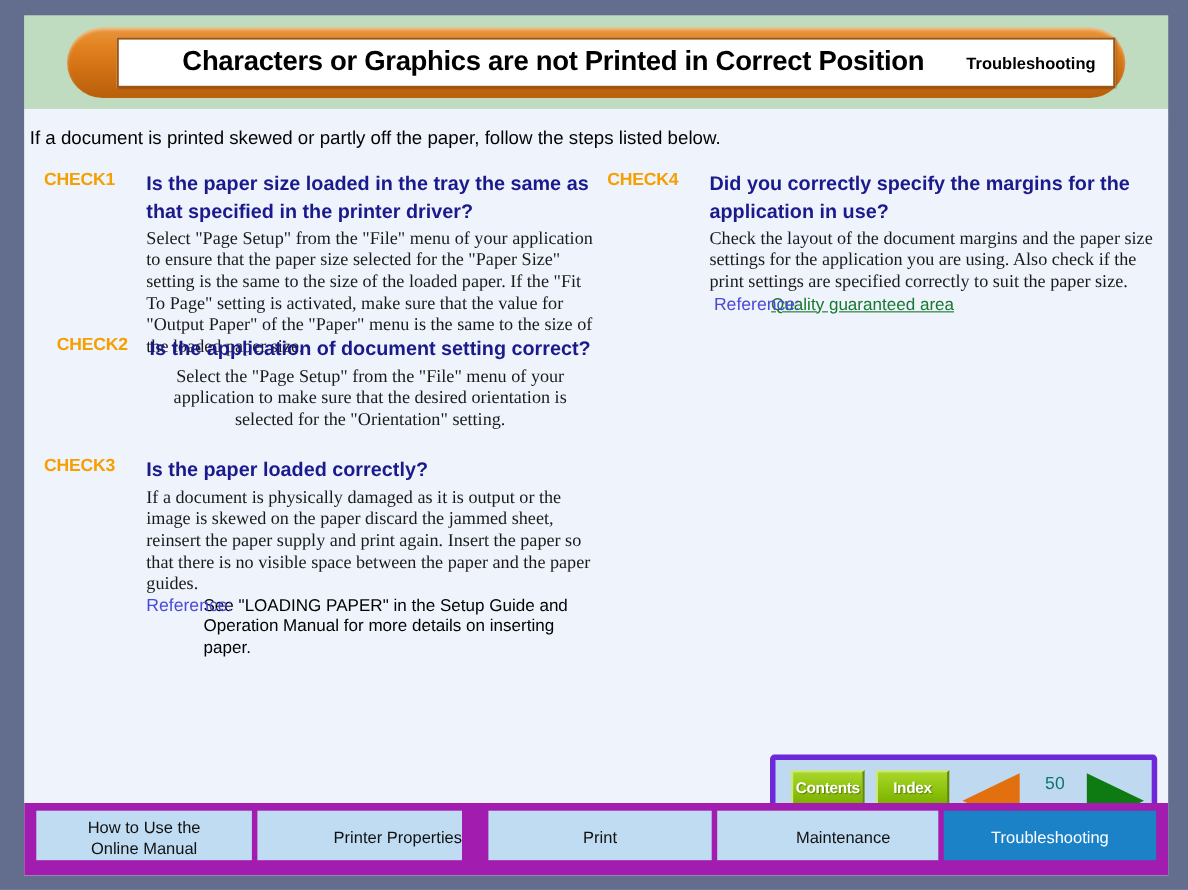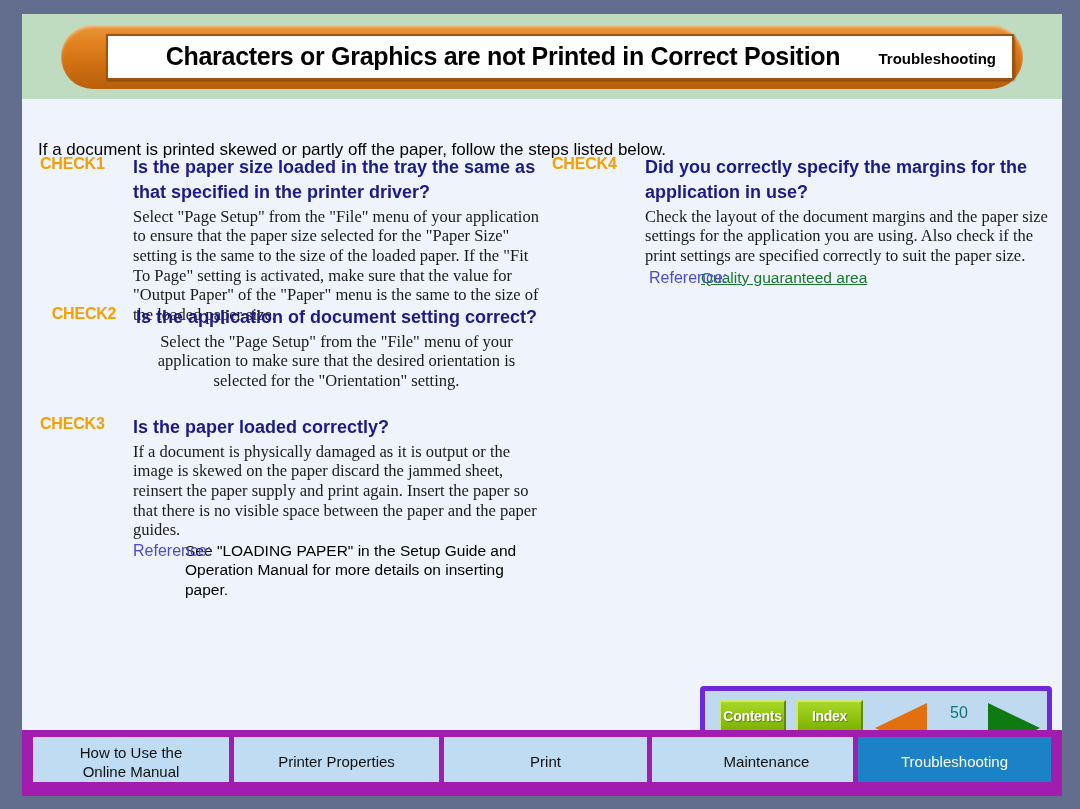--- a/index.html
+++ b/index.html
@@ -65,25 +65,24 @@
 
   
   #content{
     position:absolute;
     left:0; top:85px;
     width:1040px; height:631px;
     background:#eef3fc;
   }
   #intro{
     position:absolute;
-    left:16px; top:17px;
+    left:5px; top:17px;
     font-size:17px;
     color:#000;
     white-space:nowrap;
-    margin-top:24px;
   }
 
   .column{ position:absolute; top:56px; }
   #col-left{ left:18px;  width:500px; }
   #col-right{ left:530px; width:500px; }
 
   .check-block{ position:relative; margin-bottom:0; }
   .check-label{
     position:absolute;
     left:0; top:0;
@@ -203,21 +202,21 @@
     text-align:center;
     box-sizing:border-box;
     padding-top:5px;
     line-height:1.28;
     display:flex;
     align-items:center;
     justify-content:center;
   }
   .tab.active{ background:#1b82c8; color:#ffffff; }
   #tab-0{ left:11px;  width:196px; }
-  #tab-1{ left:212px; width:205px; }
+  #tab-1{ left:212px; width:186px;justify-content:flex-end; }
   #tab-2{ left:422px; width:203px; }
   #tab-3{ left:630px; width:201px;padding-left:28px; }
   #tab-4{ left:836px; width:193px; }
   .tab span{ display:block; }
 </style>
 </head>
 <body>
 
 <div id="page-frame">
 

